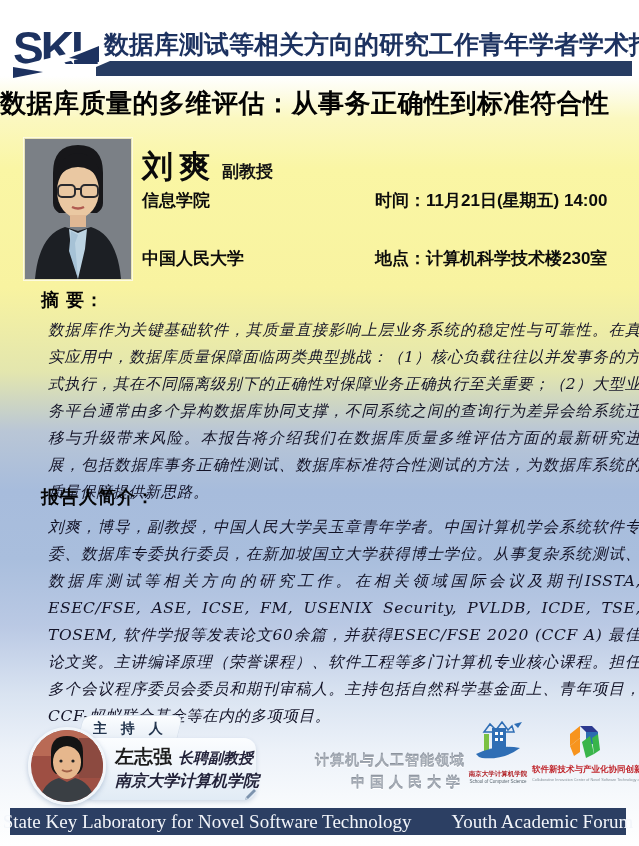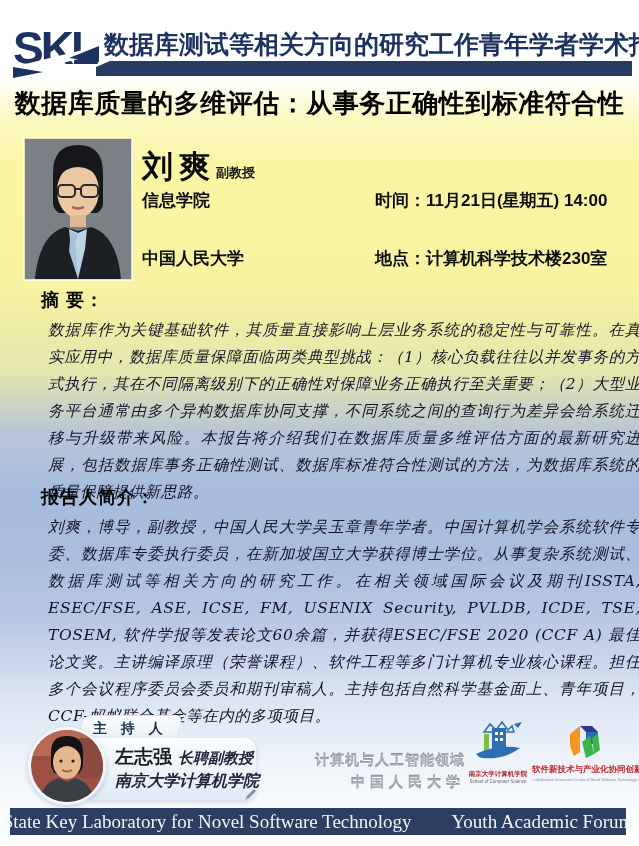--- a/index.html
+++ b/index.html
@@ -14,28 +14,28 @@
       #d9e3f1 82%, #edf2f9 89%, #f6f9fc 94%, #ffffff 100%);
   }
   
   .skl-logo{position:absolute;left:13px;top:20px;width:86px;height:58px;}
   .header-title{position:absolute;left:104px;top:28px;width:530px;
     display:flex;justify-content:space-between;
     font-weight:bold;font-size:25px;color:#1d3260;white-space:nowrap;}
   .header-bar{position:absolute;left:96px;top:61px;width:536px;height:15px;background:#273c62;
     clip-path:polygon(0 40%,14px 0,100% 0,100% 100%,0 100%);}
   
-  .page-title{position:absolute;left:0;right:0;top:86px;text-align:center;
+  .page-title{position:absolute;left:0;right:0;top:86px;text-align:left;
     font-size:26px;font-weight:bold;color:#030303;letter-spacing:0.5px;}
   
   .speaker-photo{position:absolute;left:24px;top:138px;width:106px;height:140px;
     border:1px solid #e6e2b8;box-shadow:0 0 0 1px #fdfbe0;}
   .speaker-name-row{position:absolute;left:142px;top:146px;}
   .speaker-name{font-family:"DejaVu Serif",serif;font-size:31px;font-weight:bold;color:#0a0a0a;letter-spacing:6px;}
-  .speaker-title{font-size:13px;font-weight:bold;color:#141414;}
+  .speaker-title{font-size:17px;font-weight:bold;color:#141414;margin-left:6px;}
   .info-text{position:absolute;font-size:17px;font-weight:bold;color:#0c0c0c;white-space:nowrap;}
   .school{left:142px;top:189px;}
   .university{left:142px;top:247px;}
   .time-row{left:375px;top:189px;}
   .place-row{left:375px;top:247px;text-align:center;}
   
   .sec-heading{position:absolute;left:24px;font-size:18px;font-weight:bold;color:#050505;letter-spacing:1px;margin-left:17px;}
   .abstract-heading{top:288px;}
   .bio-heading{top:485px;}
   .sec-body{position:absolute;left:24px;width:593px;

